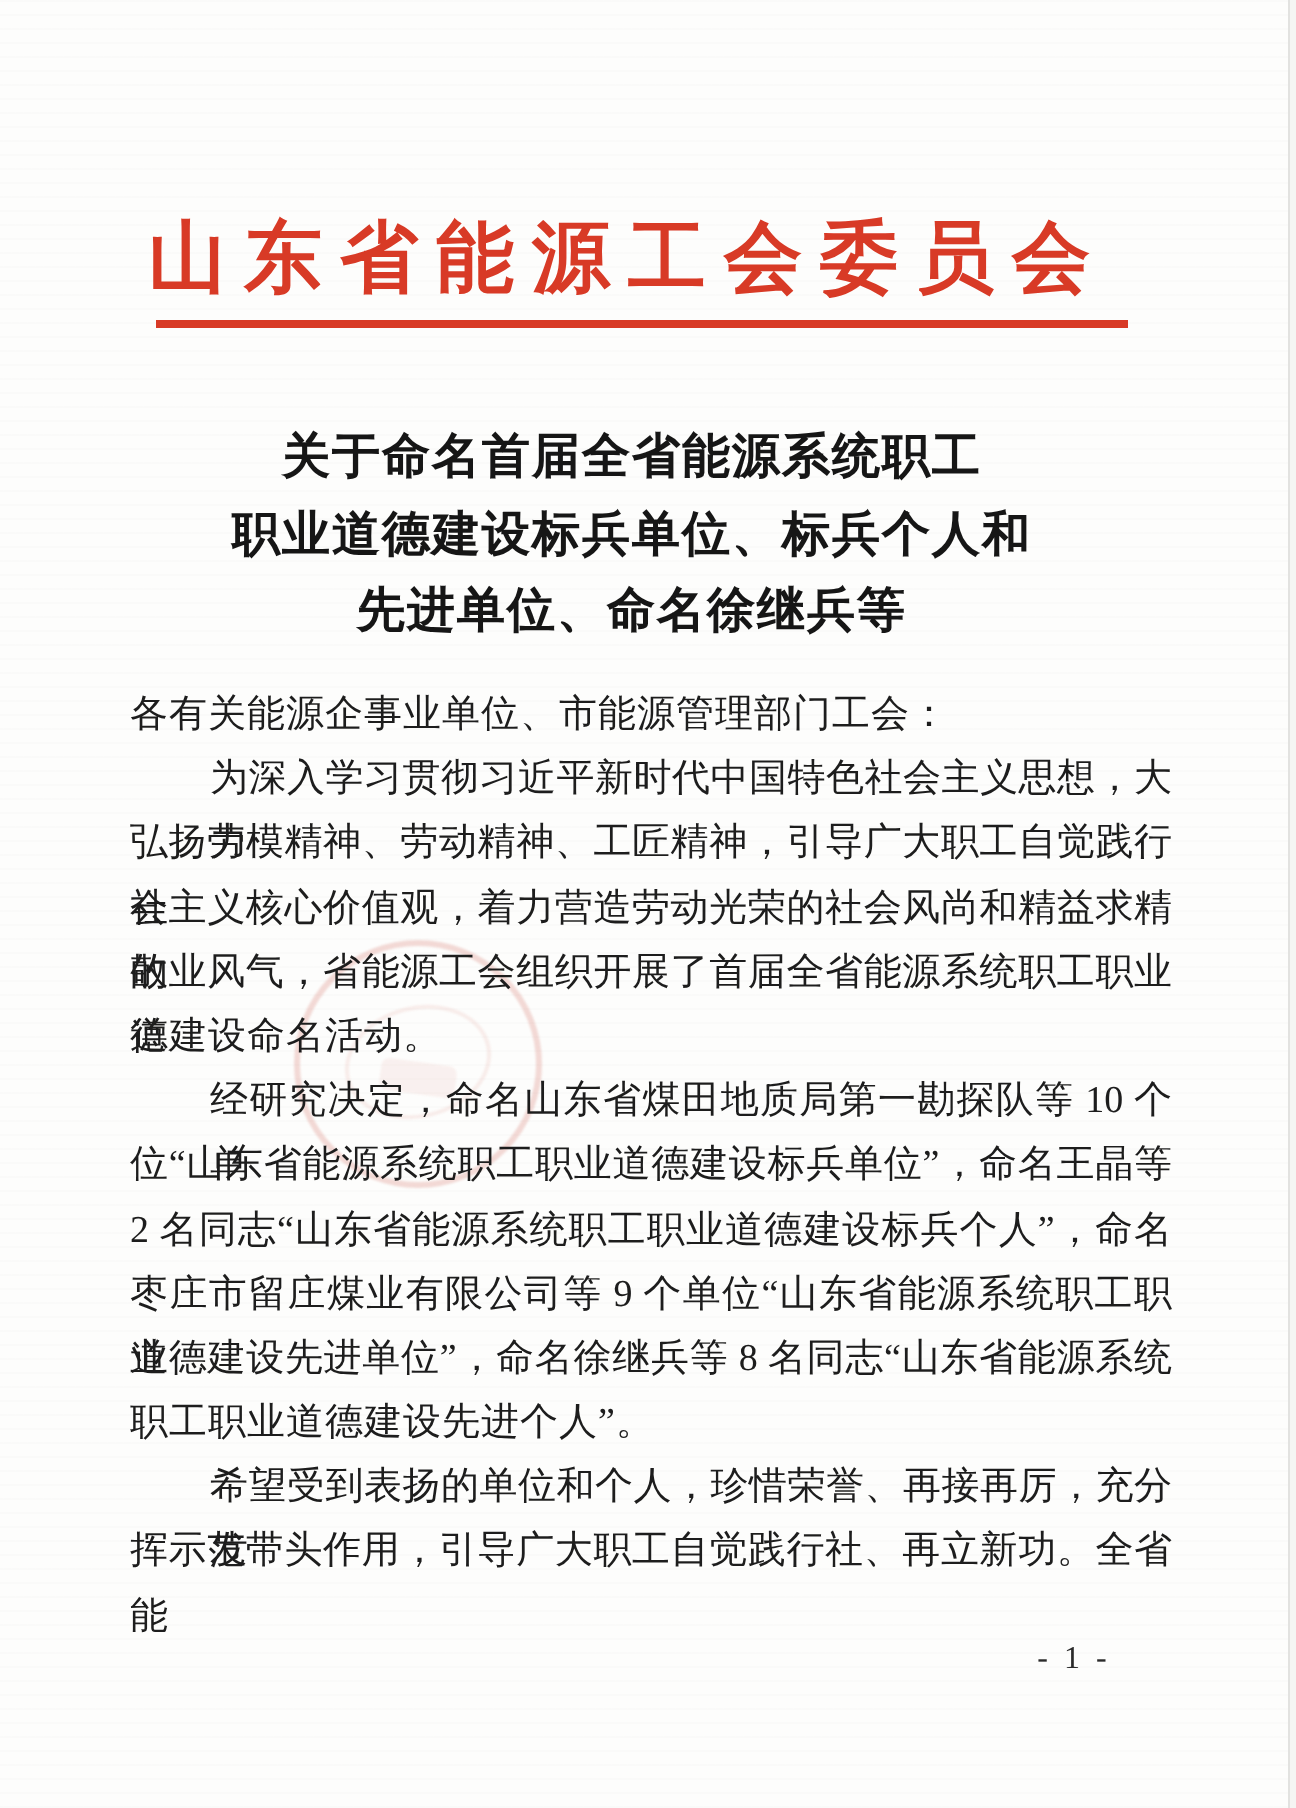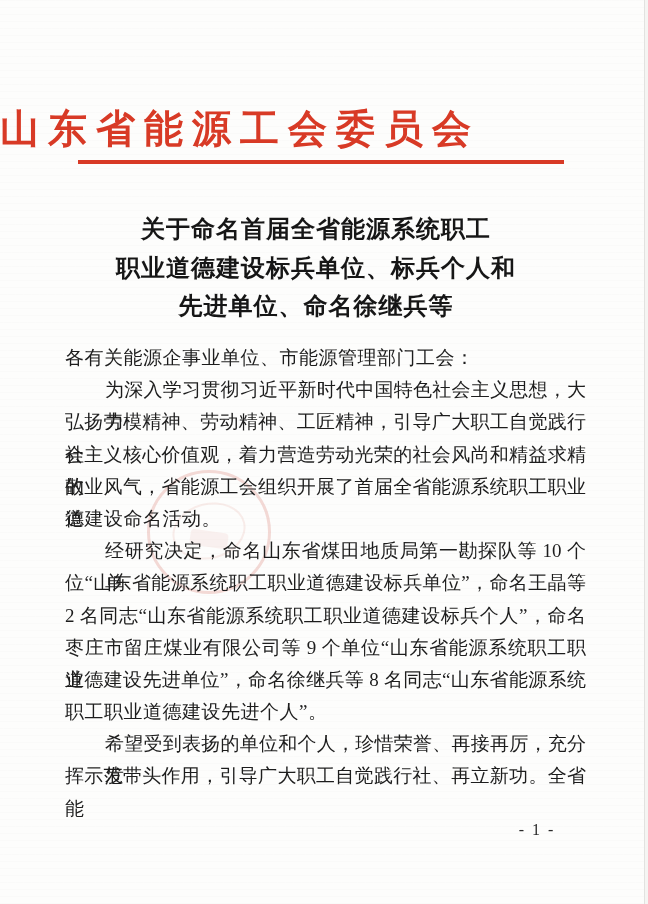--- a/index.html
+++ b/index.html
@@ -36,21 +36,21 @@
     height: 904px;
     background: #e2e2e0;
   }
 
   
   .org-name {
     position: absolute;
     top: 102px;
     left: 0;
     width: 628px;
-    text-align: left;
+    text-align: center;
     font-size: 39px;
     font-weight: bold;
     color: var(--header-red, #d83a26);
     letter-spacing: 9px;
     margin-right: -9px;
     white-space: nowrap;
   }
   .red-rule {
     position: absolute;
     top: 160px;

